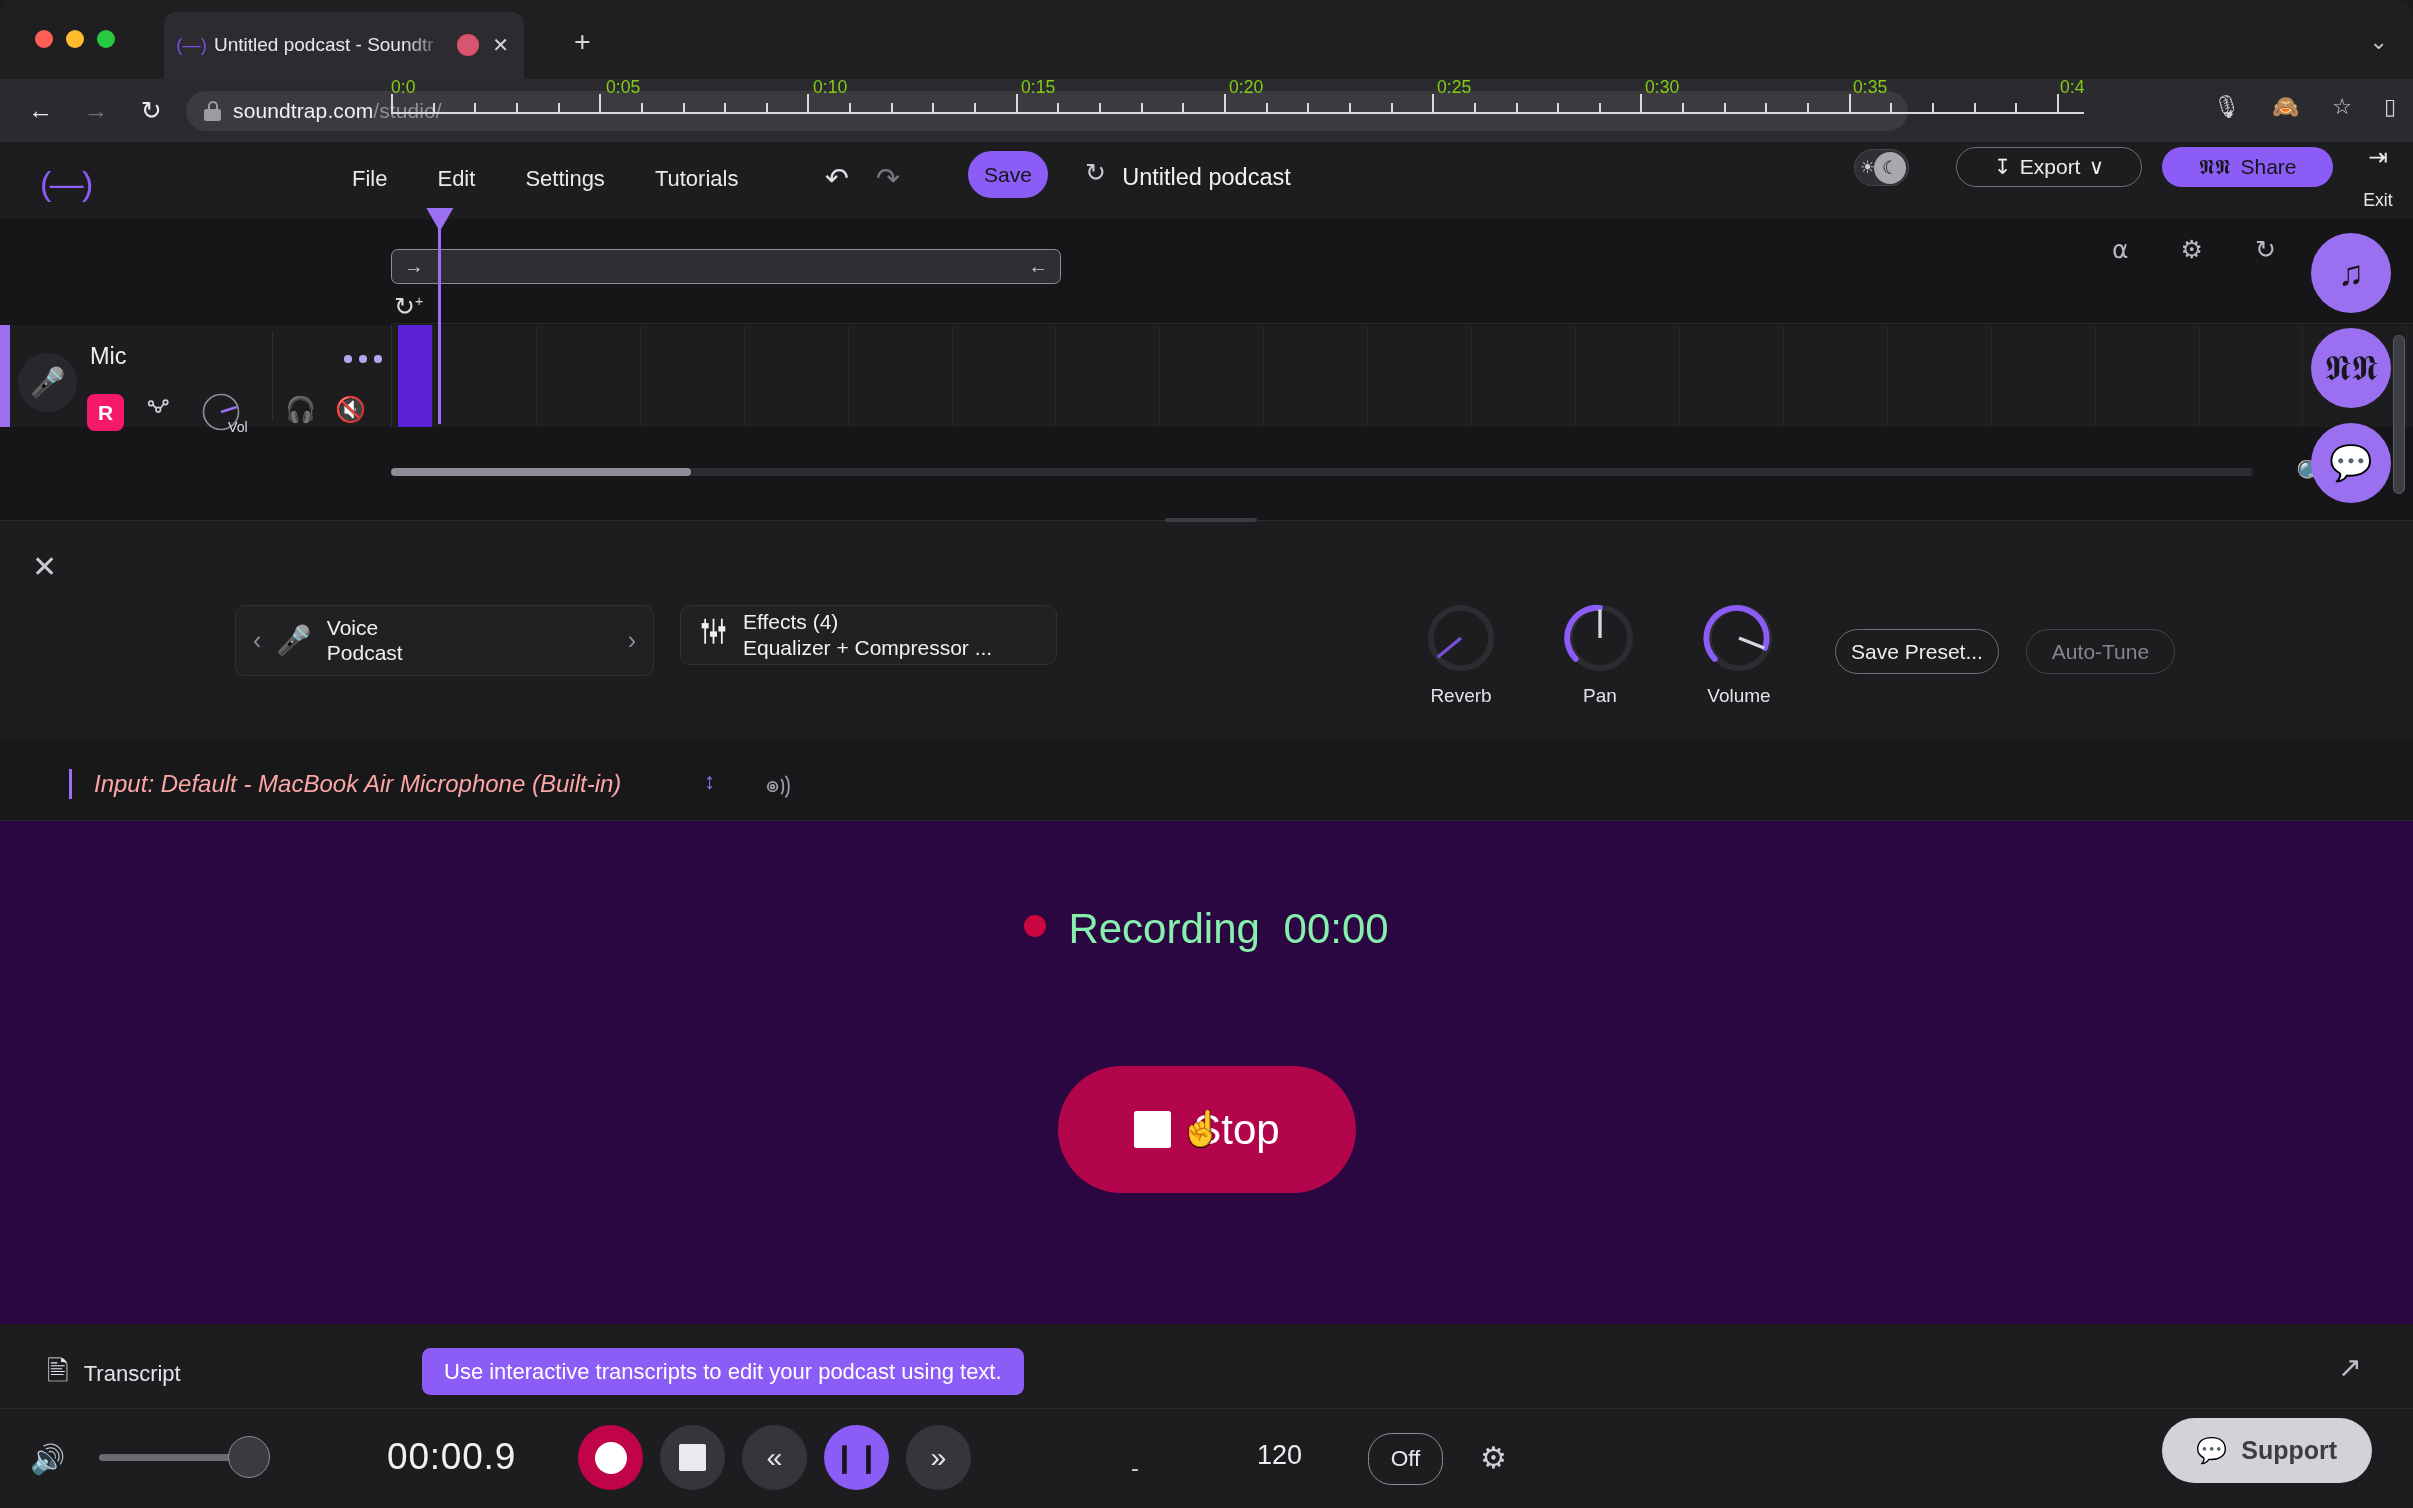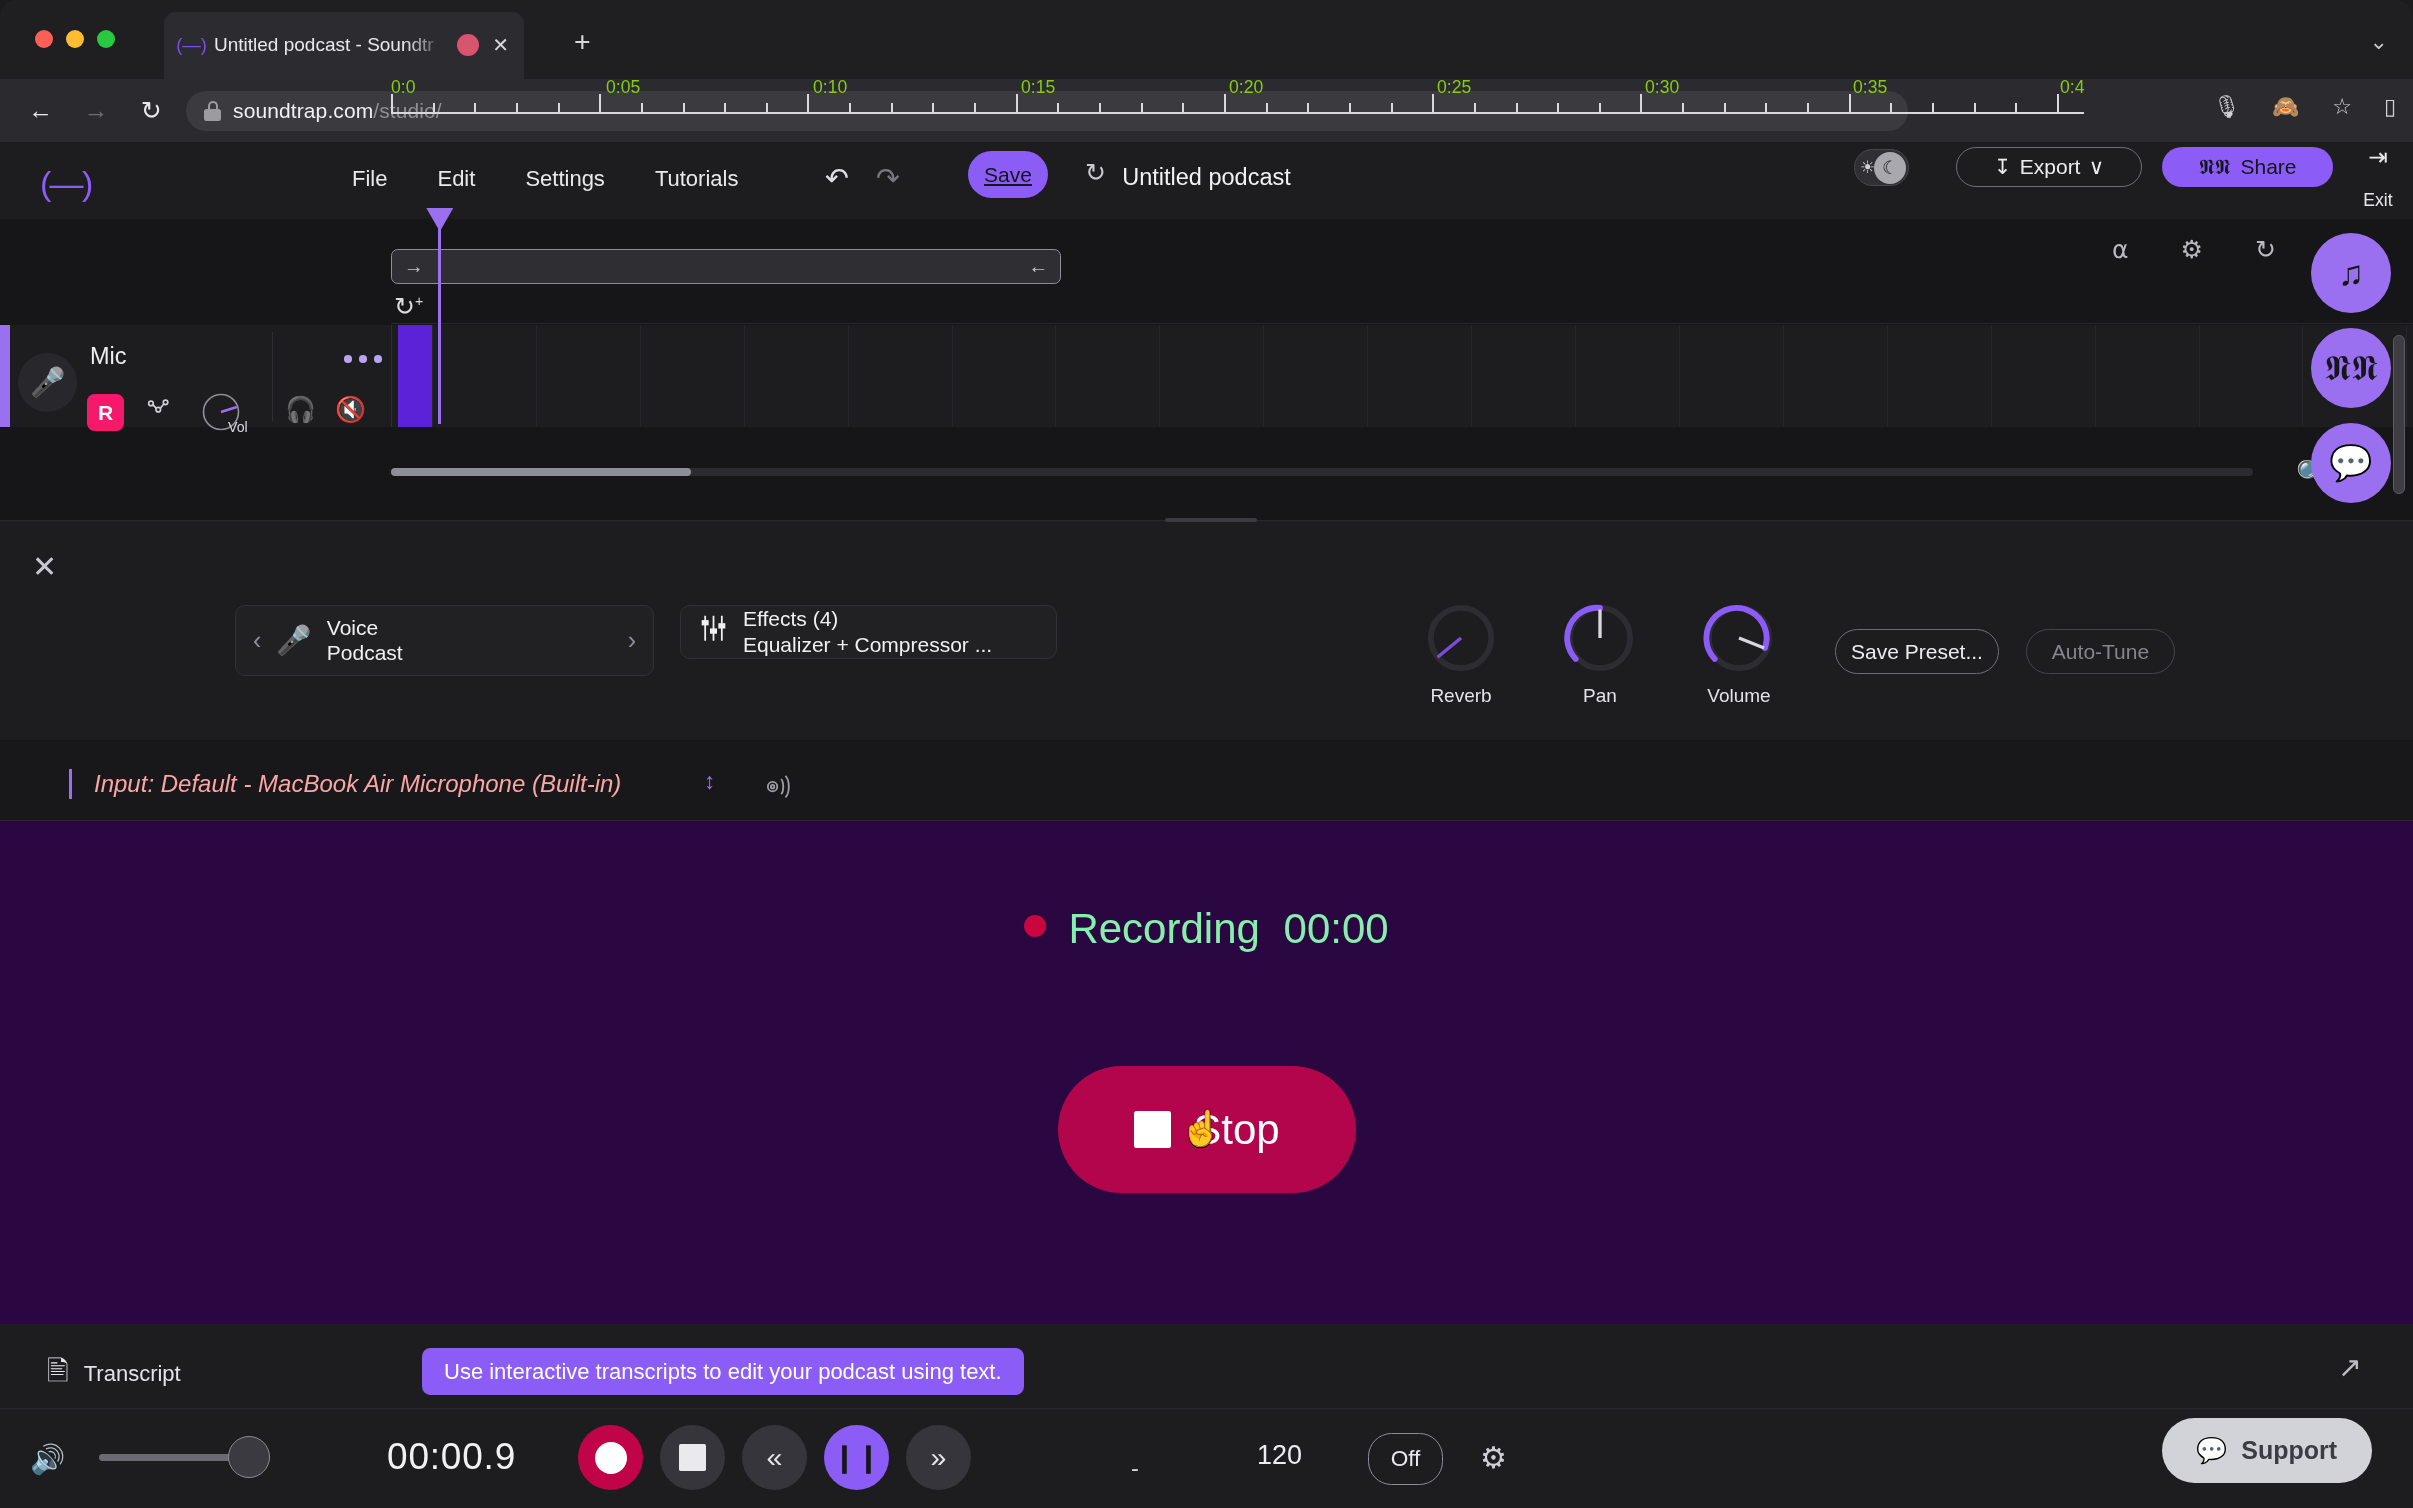--- a/index.html
+++ b/index.html
@@ -72,21 +72,21 @@
 
   .top-toolbar { position:absolute; left:0; top:0; width:2413px; height:77px; background:#1d1d1f; }
   .logo { position:absolute; left:40px; top:22px; color:#8b5cf6; font-size:34px; letter-spacing:-1.7px; font-weight:400; }
   .menu { position:absolute; left:352px; top:23.5px; display:flex; gap:50px; }
   .menu-item { color:#e9e9ec; font-size:22px; }
   .undo-redo { position:absolute; left:825px; top:20px; display:flex; gap:27px; align-items:center; }
   .ur { font-size:28.5px; color:#dedee2; }
   .ur.dim { color:#77777e; }
   .save-pill {
     position:absolute; left:968px; top:151px; width:80px; height:47px; border-radius:23.5px;
-    background:#8b5cf6; color:#15151a; font-size:21px; display:flex; align-items:center; justify-content:center;text-decoration:underline;
+    background:#8b5cf6; color:#15151a; font-size:21px; display:flex; align-items:center; justify-content:center;
   }
   .revert { position:absolute; left:1085px; top:158px; color:#c9c9cf; font-size:25px; }
   .proj-title { position:absolute; left:0; top:22px; width:2413px; text-align:center;
     color:#f2f2f5; font-size:23.5px; pointer-events:none; }
   .theme-toggle {
     position:absolute; left:1854px; top:149px; width:55px; height:37px; border-radius:18.4px;
     background:#303034; border:0.8px solid #47474c; display:flex; align-items:center;
   }
   .theme-toggle .sun { position:absolute; left:5px; color:#d4d4d8; font-size:17px; }
   .theme-toggle .knob { position:absolute; right:1.7px; width:32px; height:32px; border-radius:50%;
@@ -166,21 +166,21 @@
   .card {
     position:absolute; background:#212124; border:0.8px solid #313136; border-radius:10px;
     display:flex; align-items:center;
   }
   .voice-box { left:235px; top:605px; width:419px; height:71px; padding:0 17px; gap:15px; }
   .card-arrow { color:#8d8d96; font-size:25px; }
   .mic-ic2 { color:#ededf0; font-size:28.5px; }
   .two-line { display:flex; flex-direction:column; gap:1.7px; }
   .two-line .l1 { color:#f0f0f3; font-size:21px; }
   .two-line .l2 { color:#f0f0f3; font-size:21px; }
-  .fx-box { left:680px; top:605px; width:377px; height:54px; padding:4px 20px; gap:17px; }
+  .fx-box { left:680px; top:605px; width:377px; height:60px; padding:4px 20px; gap:17px; }
   .slider-ic { color:#f0f0f3; font-size:28.5px; }
 
   .knobs { position:absolute; left:1425px; top:602px; display:flex; gap:67px; }
   .knob-wrap { width:72px; text-align:center; }
   .knob-lab { color:#e2e2e7; font-size:19px; margin-top:8.4px; }
   .save-preset {
     position:absolute; left:1835px; top:629px; width:164px; height:45px; border-radius:22.6px;
     border:0.8px solid #6d6d75; color:#ededf0; font-size:21px; display:flex; align-items:center; justify-content:center;
   }
   .auto-tune {

